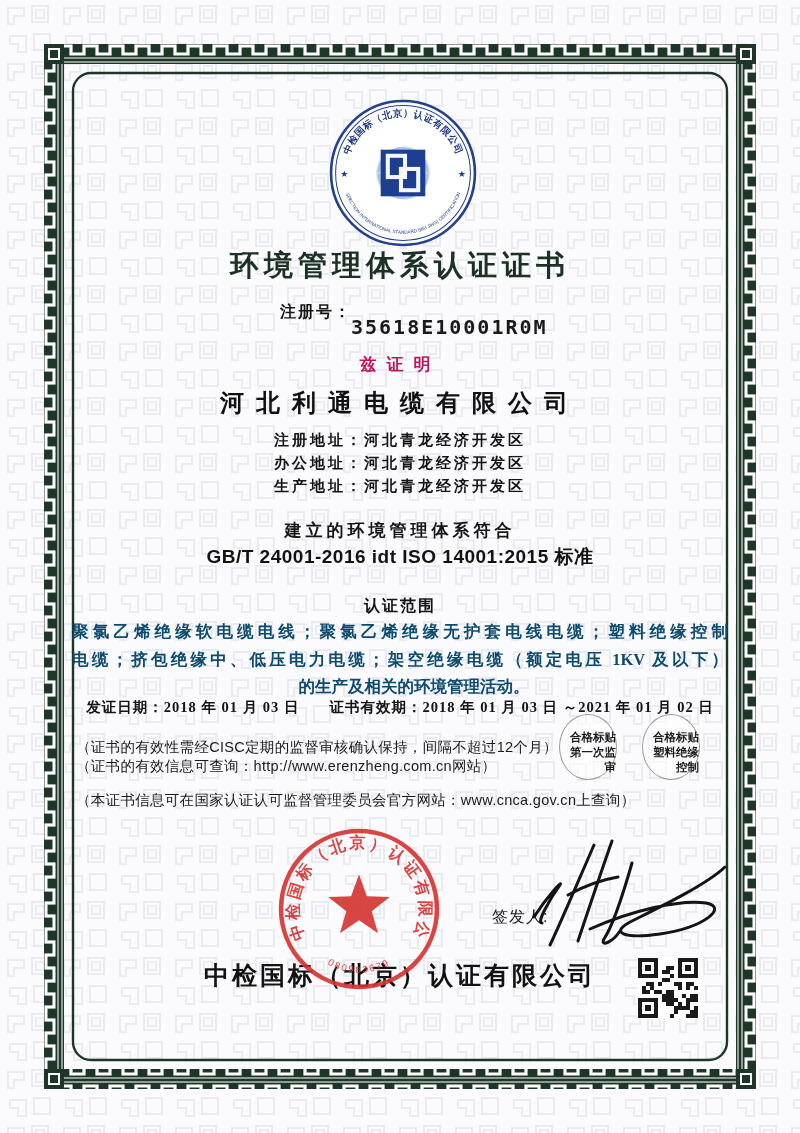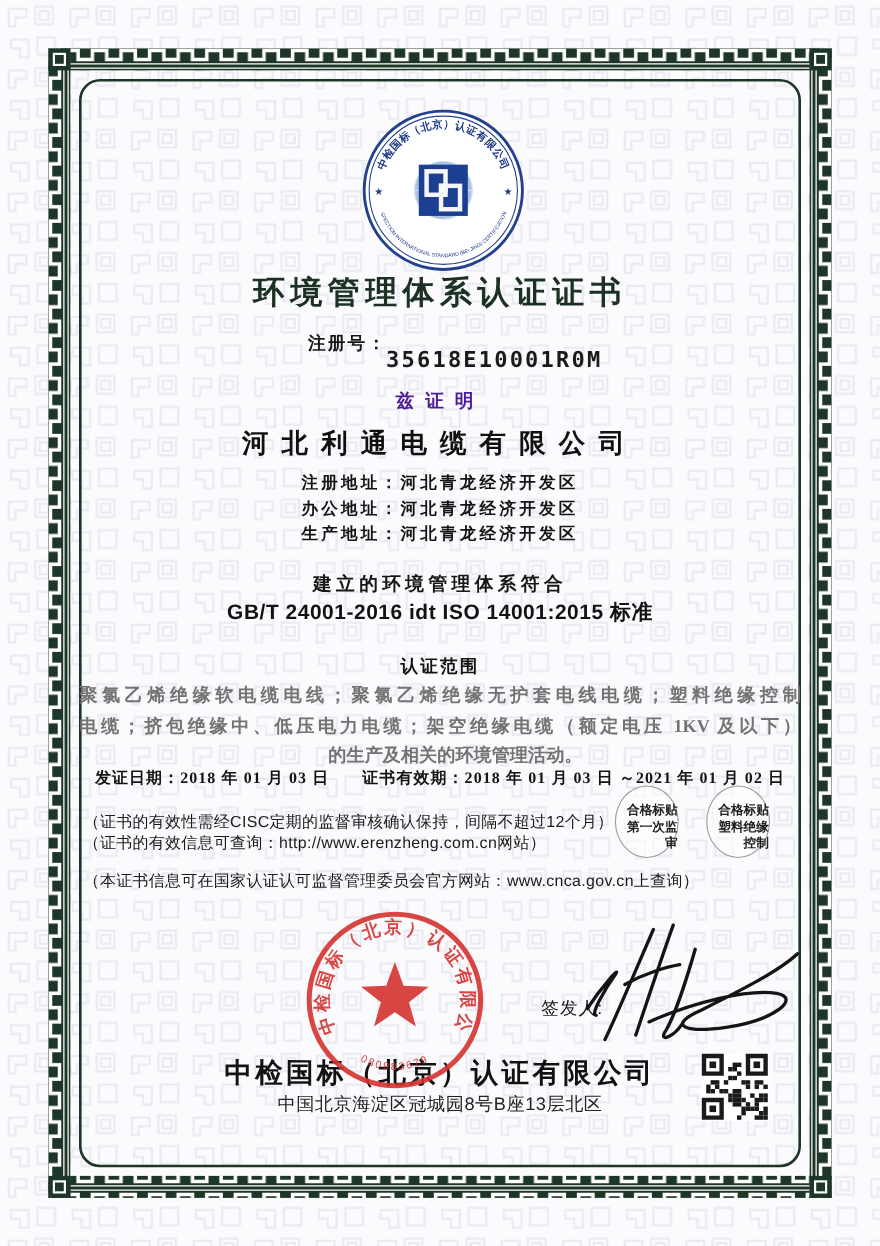--- a/index.html
+++ b/index.html
@@ -8,31 +8,31 @@
   .abs{position:absolute;}
   .center{left:0;right:0;text-align:center;}
   svg{display:block;}
 
   .cert-title{top:246px;font-size:29px;font-weight:900;letter-spacing:5px;color:#1c3124;
               font-family:"Liberation Sans",sans-serif;}
   .reg-label{left:280px;top:302px;font-size:16px;font-weight:700;letter-spacing:2px;color:#161616;}
   .reg-number{left:351px;top:315px;font-size:20px;font-weight:600;letter-spacing:2px;
               font-family:"DejaVu Sans Mono",monospace;color:#1a1a1a;}
   .certify{top:353px;font-size:17px;font-weight:700;letter-spacing:10px;
-           font-family:"Liberation Serif",serif;color:#4c1d95;}
+           font-family:"Liberation Serif",serif;color:#be185d;}
   .company{top:387px;font-size:24px;font-weight:700;letter-spacing:12px;
            font-family:"Liberation Serif",serif;color:#101010;}
   .addr-block{top:429px;left:0;right:0;text-align:center;font-family:"Liberation Serif",serif;
               font-size:15px;font-weight:700;color:#141414;}
   .addr-line{line-height:23px;letter-spacing:3px;}
   .conformity{top:519px;font-size:17px;font-weight:700;letter-spacing:4px;color:#161616;}
   .standard{top:544px;font-size:19px;font-weight:800;letter-spacing:0.5px;color:#121212;}
   .scope-title{top:596px;font-size:16px;font-weight:700;letter-spacing:2px;color:#141414;}
   .scope-block{top:618px;left:72px;width:656px;font-family:"Liberation Serif",serif;
-               font-size:16.5px;font-weight:700;color:#737373;line-height:27.5px;}
+               font-size:16.5px;font-weight:700;color:#0c4a6e;line-height:27.5px;}
   .scope-just{text-align:justify;text-align-last:justify;}
   .scope-center{text-align:center;padding-left:28px;}
   .date-line{top:698px;left:0;right:0;display:flex;justify-content:center;gap:30px;
              font-family:"Liberation Serif",serif;font-size:14.5px;font-weight:700;
              letter-spacing:1px;color:#141414;}
   .note{left:76px;font-size:14.5px;color:#1a1a1a;letter-spacing:0.3px;}
   .note1{top:738px;} .note2{top:757px;} .note3{top:791px;}
 
   .oval{top:714px;width:58px;height:66px;border:1.5px solid #9b9b9b;border-radius:50%;
         box-sizing:border-box;text-align:right;padding-top:15px;font-size:11.5px;
@@ -192,21 +192,20 @@
       <path d="M14,84 C28,62 44,46 40,52 C30,66 16,90 22,90"></path>
       <path d="M74,12 C60,44 38,96 30,112"></path>
       <path d="M92,8 C82,36 66,84 58,108"></path>
       <path d="M48,62 C66,52 86,46 98,44"></path>
       <path d="M112,30 C104,58 92,94 84,106 C80,114 92,110 100,98"></path>
       <path d="M70,96 C110,78 160,66 186,70 C208,74 186,94 140,101 C104,106 88,100 112,88 C140,74 186,52 205,34"></path>
     </g>
   </svg>
 
   <div class="abs center footer-company z3">中检国标（北京）认证有限公司</div>
-  <div class="abs center footer-address z3">中国北京海淀区冠城园8号B座13层北区</div>
 
   <svg class="abs z3" width="62" height="62" viewBox="0 0 62 62" style="left:637px;top:957px;">
     <rect width="62" height="62" fill="#ffffff"></rect>
     <g fill="#1a1a1a">
       <path d="M1,1 h20 v20 h-20 Z M5,5 v12 h12 V5 Z" fill-rule="evenodd"></path>
       <rect x="8" y="8" width="6" height="6"></rect>
       <path d="M41,1 h20 v20 h-20 Z M45,5 v12 h12 V5 Z" fill-rule="evenodd"></path>
       <rect x="48" y="8" width="6" height="6"></rect>
       <path d="M1,41 h20 v20 h-20 Z M5,45 v12 h12 V45 Z" fill-rule="evenodd"></path>
       <rect x="8" y="48" width="6" height="6"></rect>

